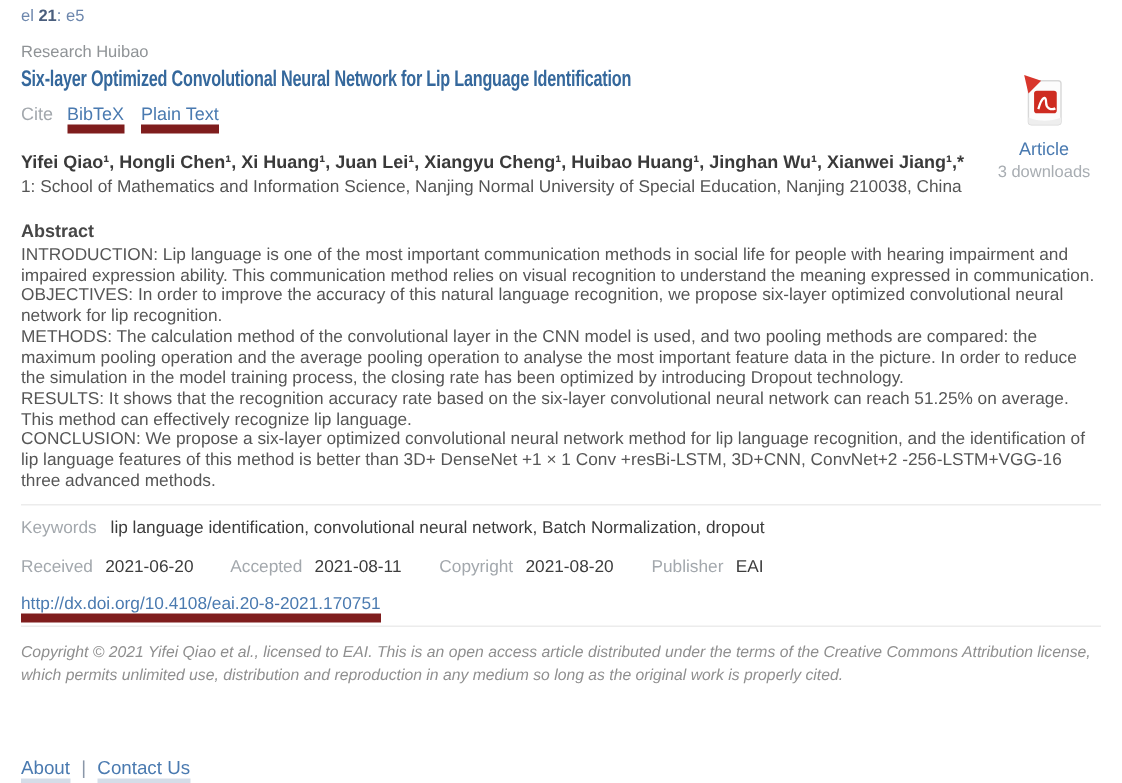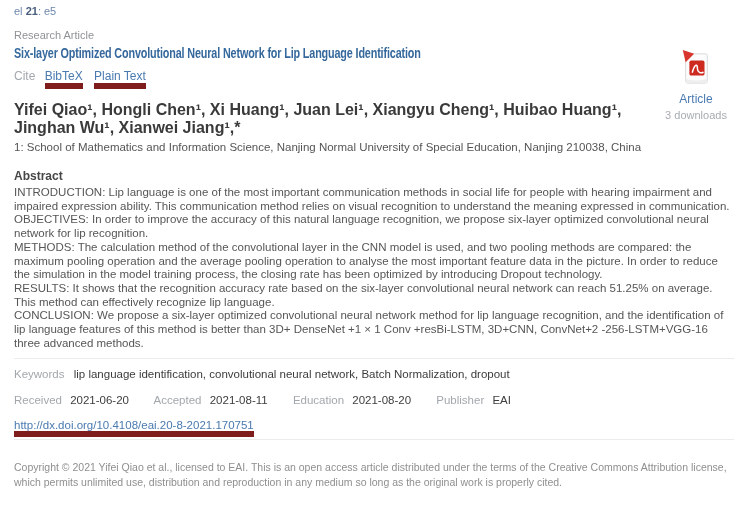--- a/index.html
+++ b/index.html
@@ -37,55 +37,55 @@
 
   
   .download-box {
     position:absolute; top:50px; right:16px; width:72px;
     text-align:center;
   }
   .pdf-icon { display:inline-block; }
   .download-label { display:block; margin-top:3px; font-size:12px; color:#4a7ab0; cursor:pointer; }
   .download-count { display:block; margin-top:3px; font-size:11px; color:#a8adb2; }
 
-  .authors { margin-top:18px; font-size:16px; font-weight:bold; color:#3a3a3a; width:640px; }
+  .authors { margin-top:18px; font-size:12px; font-weight:bold; color:#3a3a3a; width:640px; }
   .affiliation { margin-top:4px; font-size:11.5px; color:#555; }
   .contact { margin-top:2px; font-size:11.5px; color:#555; }
 
   .abstract-heading { margin-top:16px; font-size:12px; font-weight:bold; color:#474747; }
   .abstract-body { margin-top:3px; font-size:11.5px; line-height:13.7px; color:#565656; }
 
   .hairline { border:none; border-top:1px solid #ececec; margin-top:8px; }
 
   .keywords-row { margin-top:9px; font-size:11.5px; }
   .keywords-label { color:#a3a8ad; margin-right:6px; }
   .keywords-text { color:#3c3c3c; }
 
   .meta-row { margin-top:14px; font-size:11.5px; }
   .meta-label { color:#a3a8ad; margin-right:5px; }
   .meta-value { color:#3d3d3d; font-weight:normal; margin-right:22px; }
 
   .doi-row { margin-top:13px; font-size:11.5px; }
 
-  .copyright { margin-top:20px; font-size:10.5px; color:#8f8f8f; line-height:15px; }
+  .copyright { margin-top:10px; font-size:10.5px; color:#8f8f8f; line-height:15px;font-style:italic; }
 
   .footer-links { margin-top:47px; font-size:12.5px; }
   .footer-links .link { margin-right:4px; border-bottom-color:#d5dde8; }
   .footer-links .sep { color:#8a97a8; margin-right:4px; }
 </style>
 </head>
 <body>
 
 <div class="content">
 
   <div class="issue-line">
     <span>el </span><span class="vol">21</span><span>: e5</span>
   </div>
 
-  <div class="article-type">Research Article</div>
+  <div class="article-type">Research Huibao</div>
 
   <h1 class="page-title">Six-layer Optimized Convolutional Neural Network for Lip Language Identification</h1>
 
   <div class="cite-row">
     <span class="cite-label">Cite</span>
     <a class="link">BibTeX</a>
     <a class="link">Plain Text</a>
   </div>
 
   <div class="download-box">
@@ -119,21 +119,21 @@
   <div class="keywords-row">
     <span class="keywords-label">Keywords</span>
     <span class="keywords-text">lip language identification, convolutional neural network, Batch Normalization, dropout</span>
   </div>
 
   <div class="meta-row">
     <span class="meta-label">Received</span>
     <span class="meta-value">2021-06-20</span>
     <span class="meta-label">Accepted</span>
     <span class="meta-value">2021-08-11</span>
-    <span class="meta-label">Education</span>
+    <span class="meta-label">Copyright</span>
     <span class="meta-value">2021-08-20</span>
     <span class="meta-label">Publisher</span>
     <span class="meta-value">EAI</span>
   </div>
 
   <div class="doi-row">
     <a class="link">http://dx.doi.org/10.4108/eai.20-8-2021.170751</a>
   </div>
 
   <hr class="hairline">

